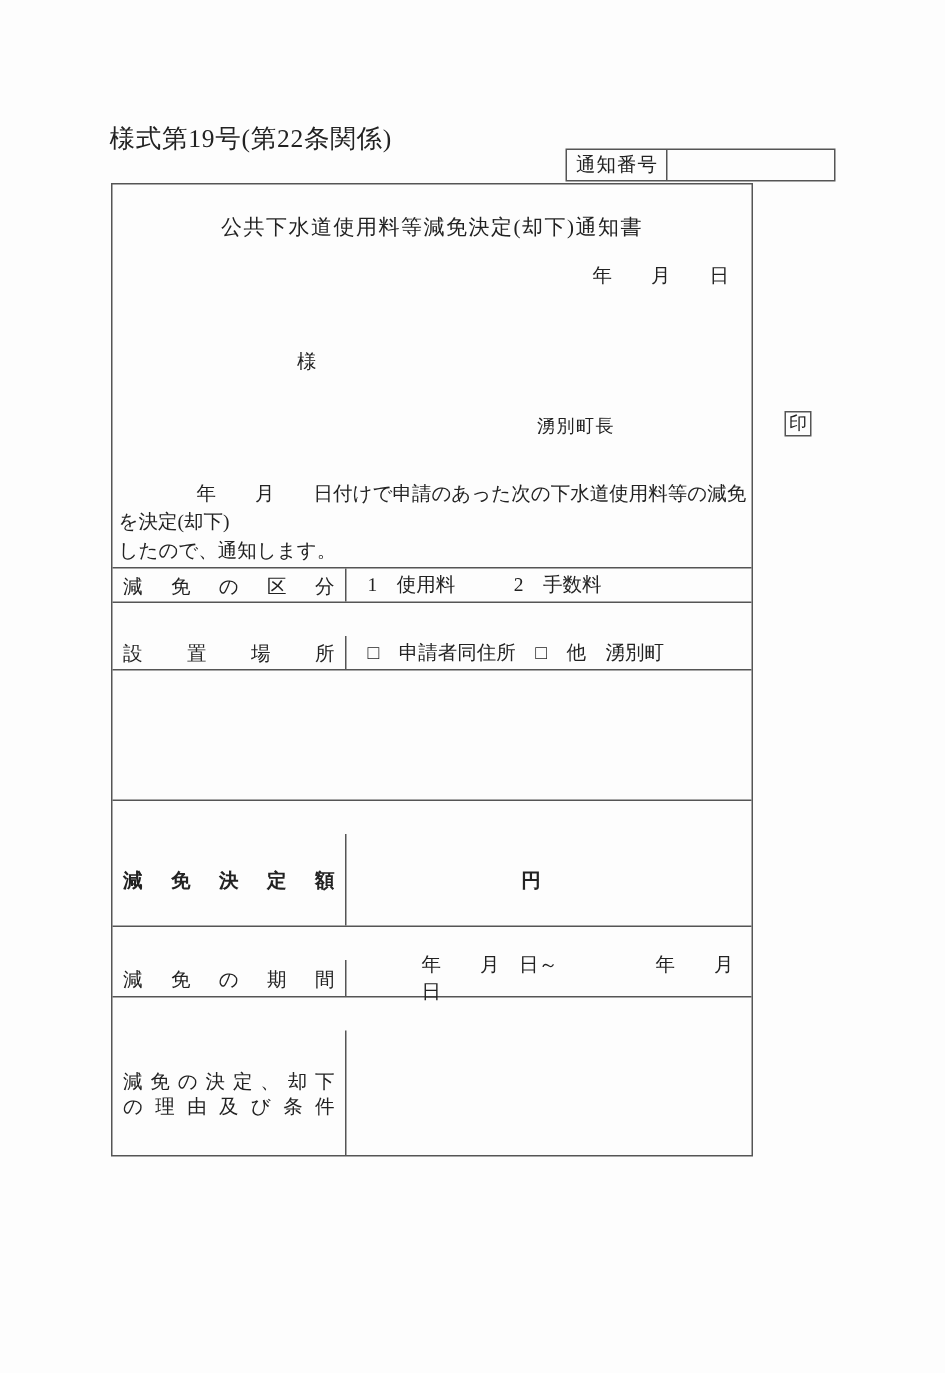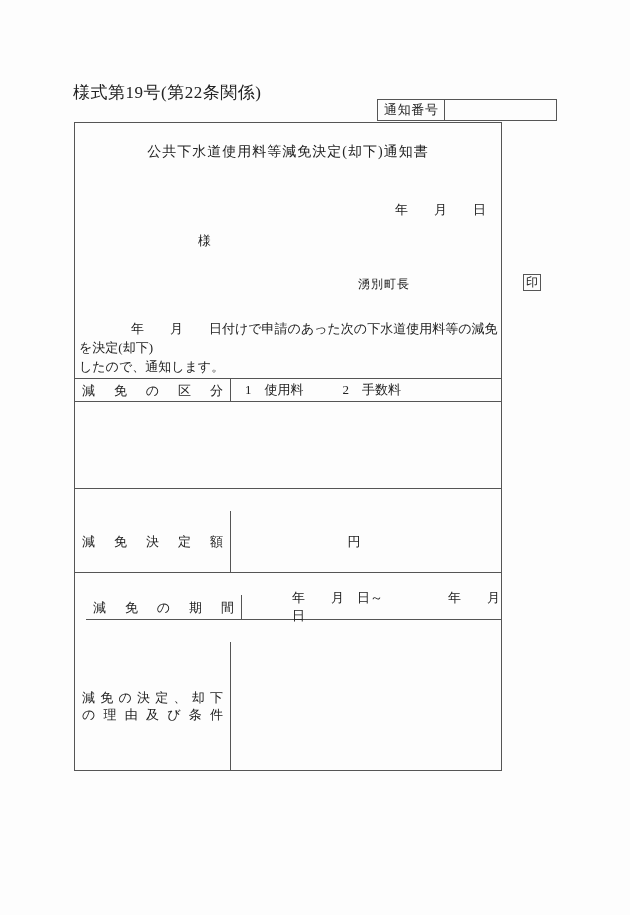--- a/index.html
+++ b/index.html
@@ -26,21 +26,21 @@
 
   
   .main-box {
     position:absolute; left:74px; top:122px; width:428px; height:649px;
     border:1px solid #555; box-sizing:border-box;
     display:flex; flex-direction:column; background:#fdfdfd;
   }
 
   .header-area { position:relative; height:255px; flex:none; }
   .doc-title { position:absolute; top:20px; left:0; width:100%; text-align:center; font-size:14px; letter-spacing:1px; }
-  .date-line { position:absolute; top:78px; right:15px; font-size:13px; }
+  .date-line { position:absolute; top:52px; right:15px; font-size:13px; }
   .addressee { position:absolute; top:109px; left:123px; font-size:13px; }
   .sender    { position:absolute; top:153px; left:283px; font-size:12px; letter-spacing:1px; }
   .seal {
     position:absolute; top:151px; left:448px; font-size:12px;
     border:1px solid #555; padding:1px 2px; line-height:13px;
   }
   .body-text { position:absolute; top:196px; left:4px; right:3px; font-size:13px; line-height:19px; }
 
   
   .form-table { flex:1; display:flex; flex-direction:column; border-top:1px solid #555;gap:22px; }
@@ -51,21 +51,21 @@
     display:flex; align-items:center; padding:0 7px;
   }
   .cell-label .ltxt {
     width:100%; font-size:13px; line-height:17px; white-space:pre-line;
     text-align:justify; text-align-last:justify;
   }
   .cell-value {
     flex:1; display:flex; align-items:center; font-size:13px;
     box-sizing:border-box; padding-left:14px;
   }
-  .h23 { height:23px; } .h65 { height:65px; } .h62 { height:62px; } .h25 { height:25px;margin-left:11px; }
+  .h23 { height:23px; } .h65 { height:65px; } .h62 { height:62px;font-weight:bold; } .h25 { height:25px; }
   .trow.r3 .cell-value { padding-left:32px; }
   .trow.r5 .cell-value { justify-content:center; padding-left:0; transform:translateX(-12px); }
   .trow.r6 .cell-value { padding-left:50px; }
 </style>
 </head>
 <body>
 
 <div class="page">
 
   <div class="form-number">様式第19号(第22条関係)</div>
@@ -91,20 +91,26 @@
 
     <div class="form-table">
 
       <div class="trow r1 h23">
         <div class="cell-label">
             <div class="ltxt">減免の区分</div>
           </div>
         <div class="cell-value">1　使用料　　　2　手数料</div>
       </div>
 
+      <div class="trow r2 h23">
+        <div class="cell-label">
+            <div class="ltxt">設置場所</div>
+          </div>
+        <div class="cell-value">□　申請者同住所　□　他　湧別町</div>
+      </div>
 
 
       <div class="trow r4 h65">
         <div class="cell-value"></div>
       </div>
 
       <div class="trow r5 h62">
         <div class="cell-label">
             <div class="ltxt">減免決定額</div>
           </div>

